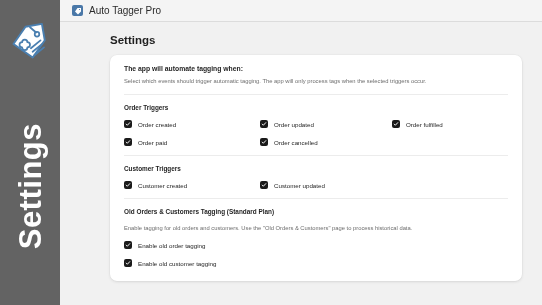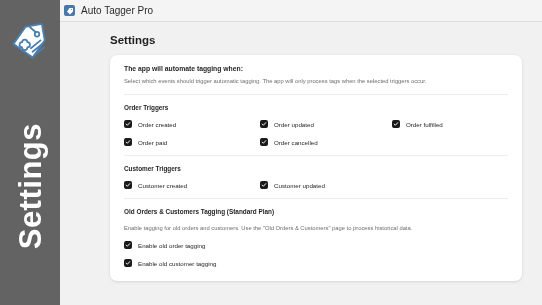--- a/index.html
+++ b/index.html
@@ -42,21 +42,21 @@
     line-height:1;
   }
 
   
   .topbar {
     position:absolute; left:60px; top:0;
     width:482px; height:22px;
     background:#f4f4f4;
     border-bottom:1px solid #dcdcdc;
     display:flex; align-items:center;
-    padding-left:4px;
+    padding-left:12px;
   }
   .app-icon {
     width:11px; height:11px;
     border-radius:2px;
     background:#4a78a8;
     display:flex; align-items:center; justify-content:center;
     flex:0 0 auto;
   }
   .app-title {
     margin-left:6px;

